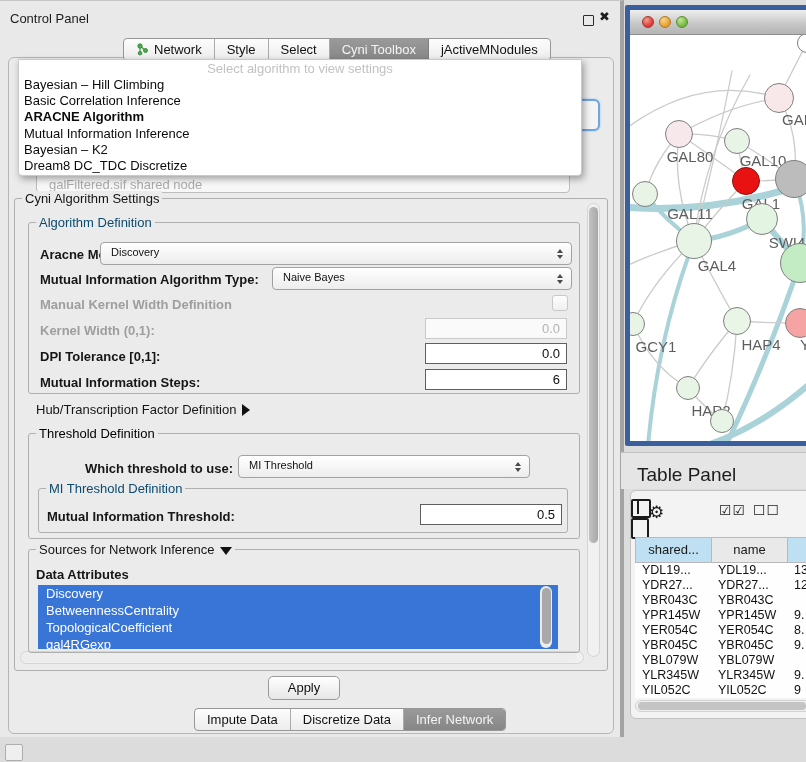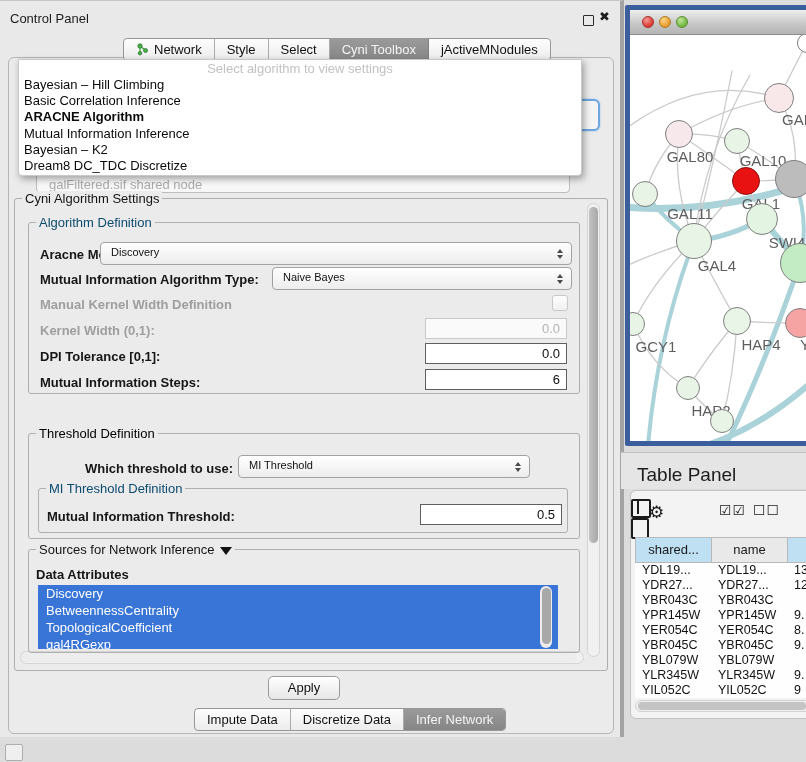--- a/index.html
+++ b/index.html
@@ -221,20 +221,23 @@
 
     <div class="lbl dis" style="left:40px;top:322px;">Kernel Width (0,1):</div>
     <div class="fld dis" style="left:425px;top:317px;width:142px;">0.0</div>
 
     <div class="lbl" style="left:40px;top:348px;">DPI Tolerance [0,1]:</div>
     <div class="fld" style="left:425px;top:342px;width:142px;">0.0</div>
 
     <div class="lbl" style="left:40px;top:374px;">Mutual Information Steps:</div>
     <div class="fld" style="left:425px;top:368px;width:142px;">6</div>
 
+    <div class="lbl plain" style="left:36px;top:401px;font-weight:normal;">
+      <span>Hub/Transcription Factor Definition</span><span class="tri-right"></span>
+    </div>
 
     <div class="grp" style="left:28px;top:432px;width:550px;height:104px;">
       <span class="gtitle green">Threshold Definition</span>
     </div>
     <div class="lbl" style="left:85px;top:460px;">Which threshold to use:</div>
     <div class="combo" style="left:238px;top:454px;width:292px;">
       <span class="cval">MI Threshold</span>
       <span class="spin">
           <i class="up"></i>
           <i class="dn"></i>

